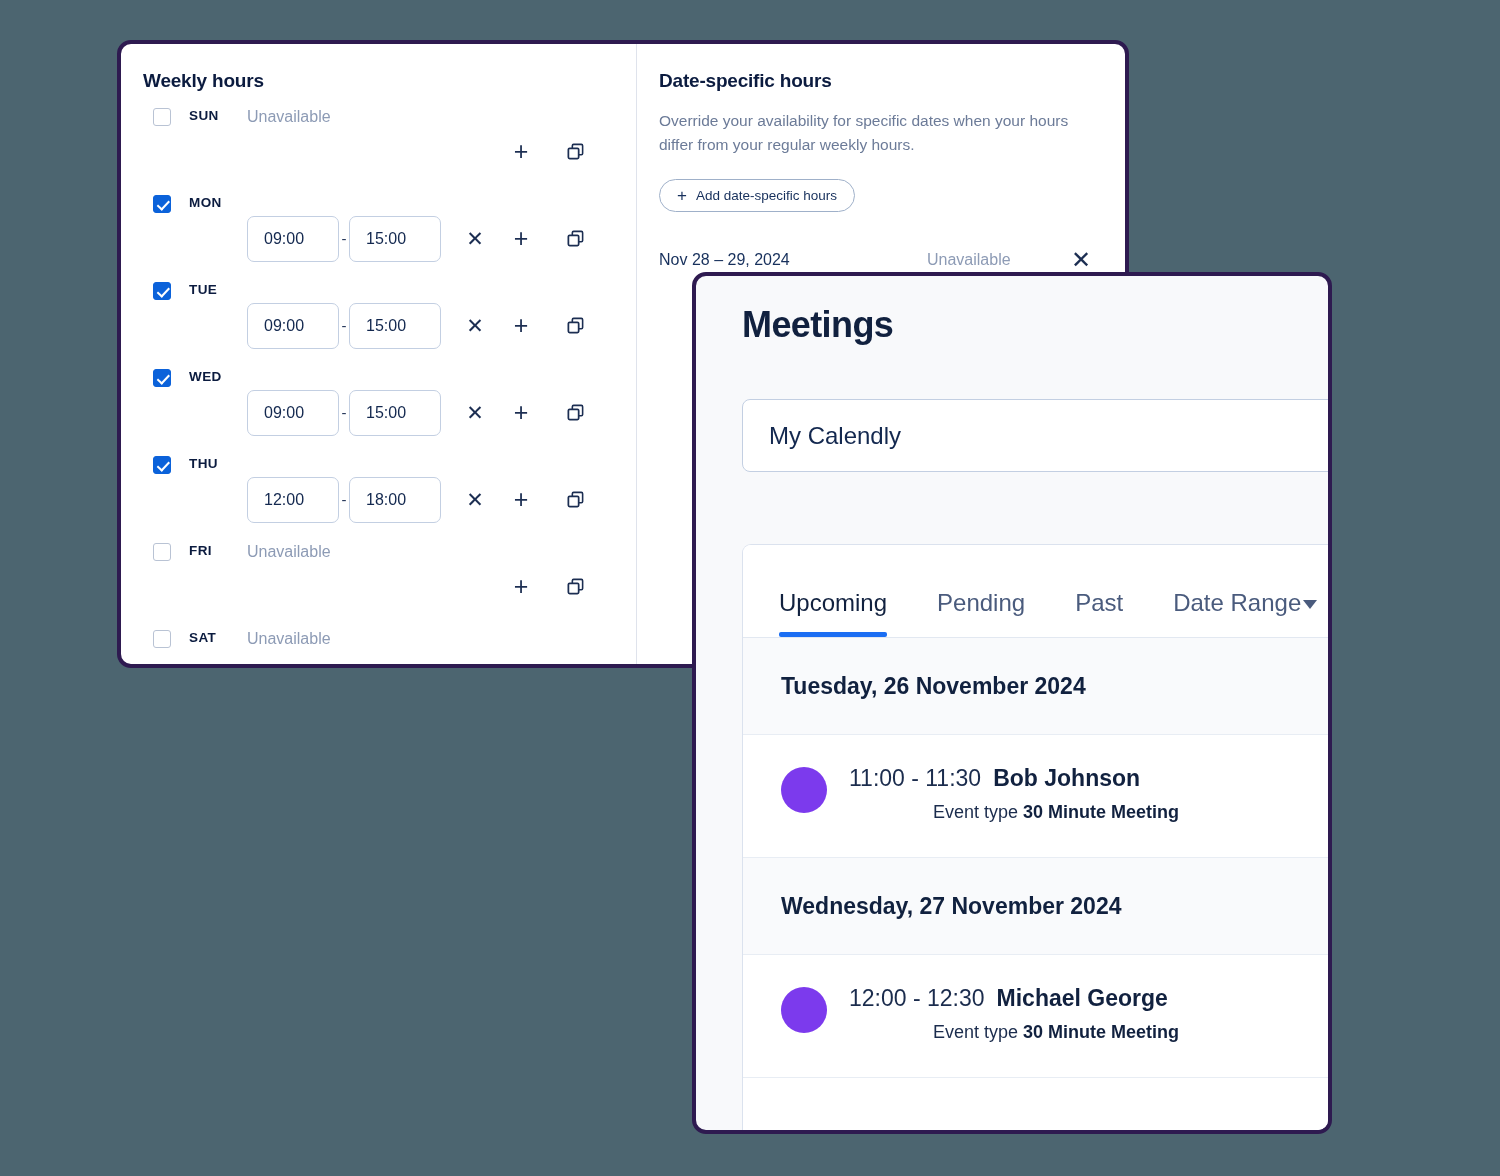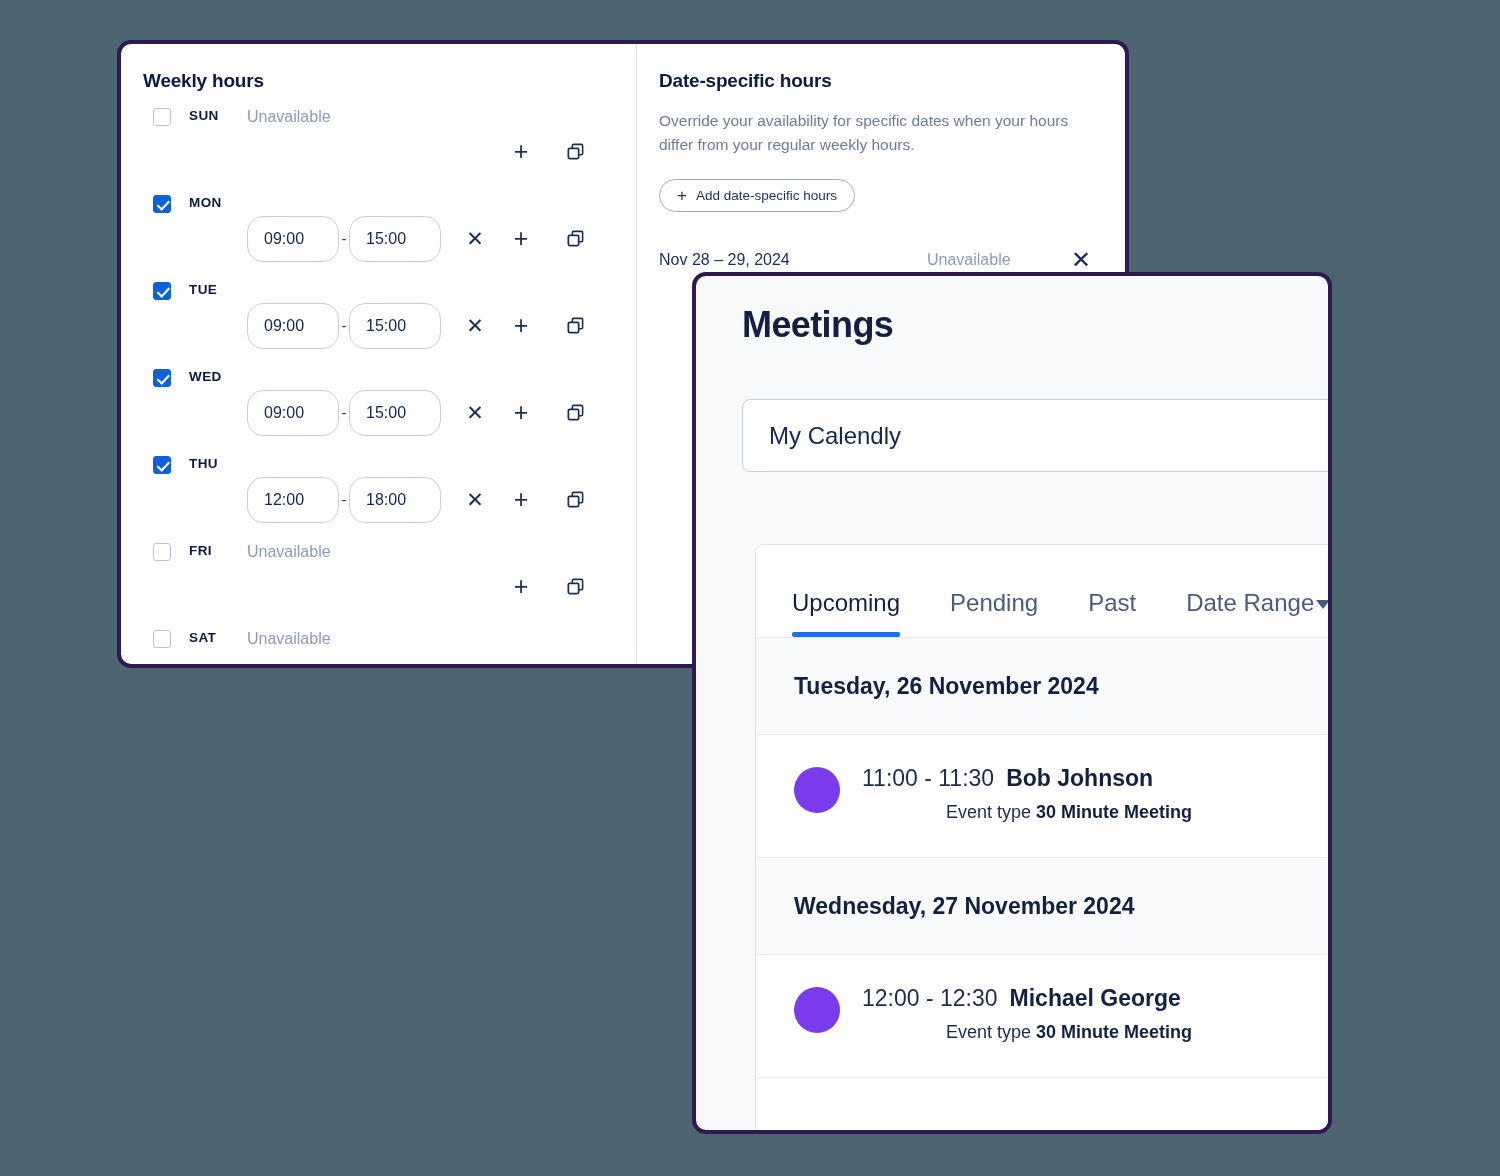--- a/index.html
+++ b/index.html
@@ -105,21 +105,21 @@
   .time-group {
     display: flex;
     align-items: center;
     flex: 0 0 auto;
   }
 
   .time-box {
     width: 92px;
     height: 46px;
     border: 1.3px solid #c3cfe2;
-    border-radius: 16px;
+    border-radius: 7px;
     display: flex;
     align-items: center;
     padding-left: 16px;
     font-size: 16px;
     color: #13284f;
     background: #fff;
     cursor: text;
   }
 
   .time-dash {
@@ -247,21 +247,21 @@
     display: flex;
     align-items: center;
     padding-left: 26px;
     font-size: 24px;
     color: #13284f;
     cursor: pointer;
   }
 
   #meetings-list {
     position: absolute;
-    left: 59px;
+    left: 46px;
     top: 268px;
     width: 700px;
     bottom: 0;
     background: #ffffff;
     border: 1px solid #dbe2ee;
     border-bottom: none;
     border-radius: 9px 9px 0 0;
     overflow: hidden;
   }
 

